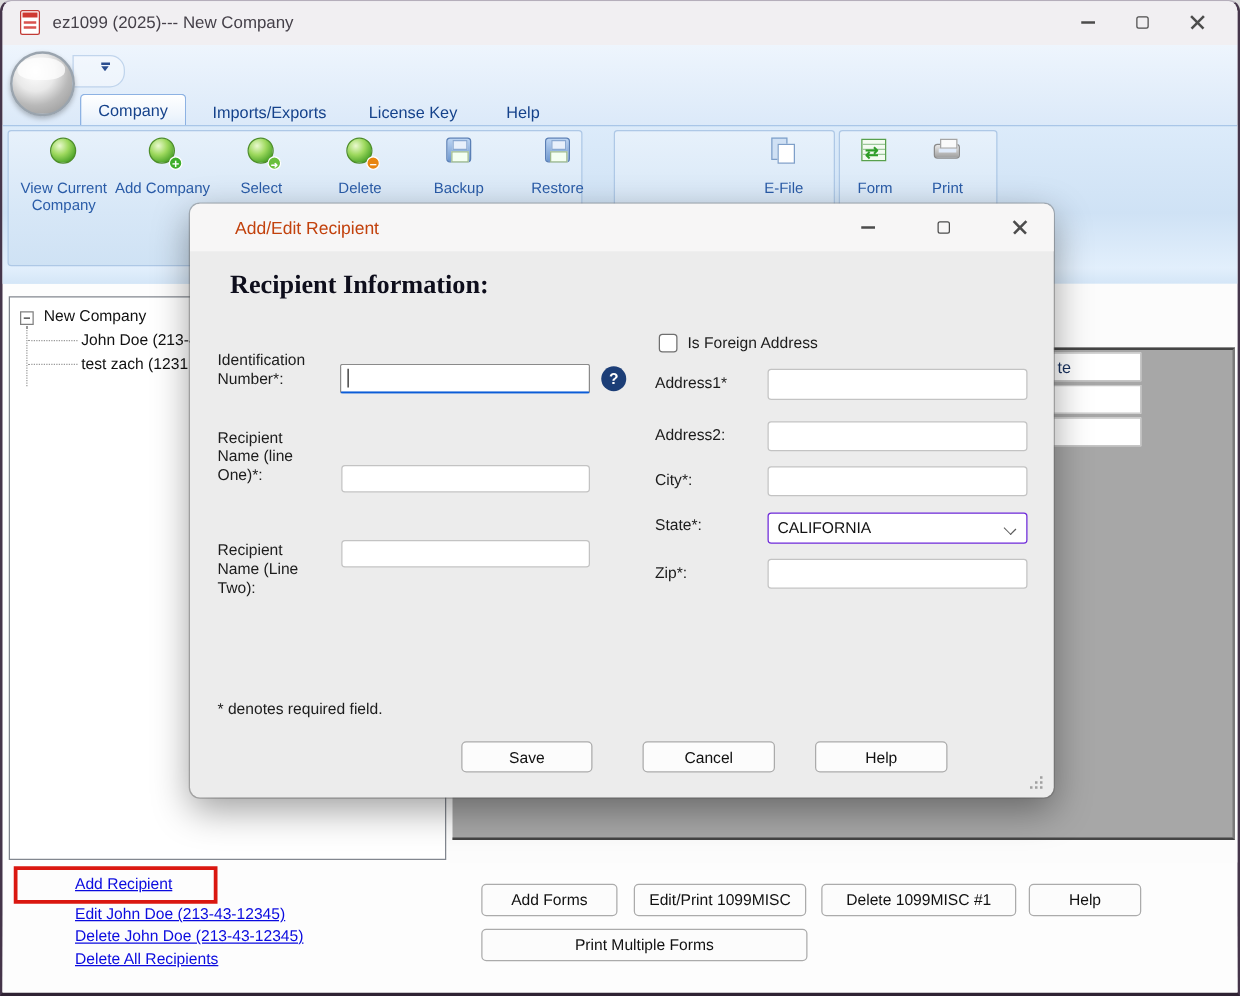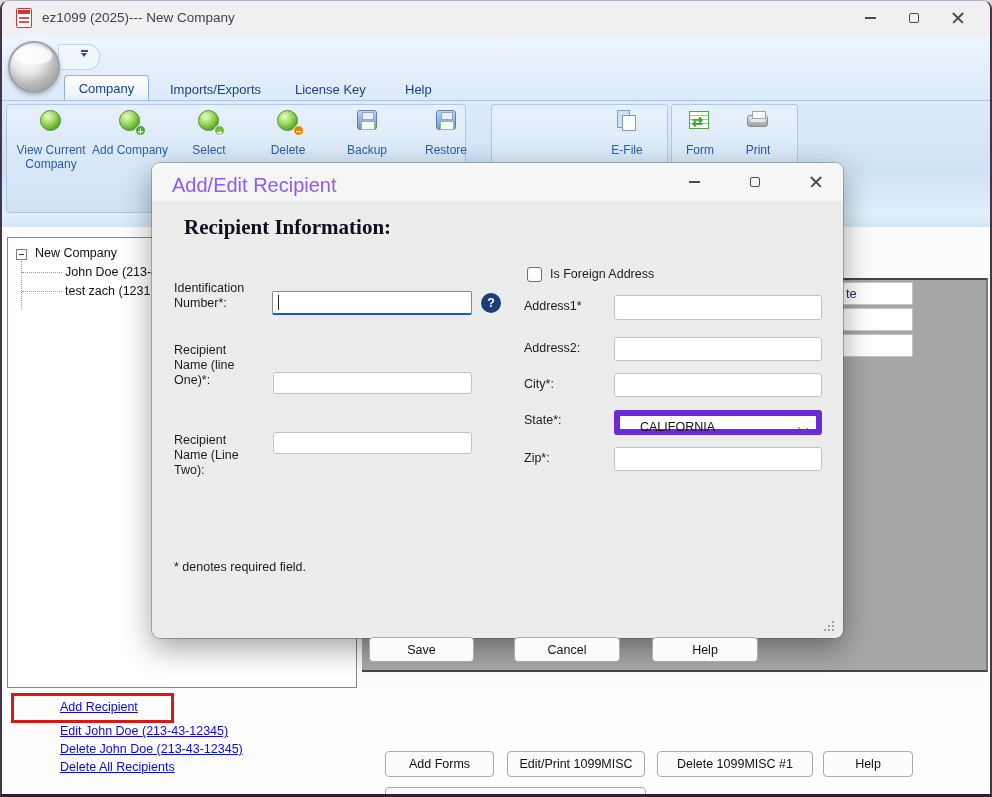--- a/index.html
+++ b/index.html
@@ -90,38 +90,38 @@
 
   .right-panel { left:357px; top:226px; width:631px; height:463px; background:#fcfcfc; }
   .grid-area { left:3px; top:51px; width:626px; height:394px; background:#a7a7a7;
     border-top:2px solid #454545; border-bottom:2px solid #454545; border-right:2px solid #7a7a7a; }
   .grid-cell { left:385px; width:166px; height:23px; background:#fff; border:1px solid #c6c6c6; font-size:13px; color:#17305d; padding:3px 0 0 98px; }
 
   
   .link { left:14px; font-size:12.5px; color:#0b0bdf; text-decoration:underline; white-space:nowrap; cursor:pointer;margin-left:44px; }
   .red-box { left:9px; top:692px; width:163px; height:30px; border:3px solid #da1710; }
   .btn { background:#fcfcfc; border:1px solid #ababab; border-radius:4px; font-size:12.5px; color:#111;
-    display:flex; align-items:center; justify-content:center; height:26px;margin-top:44px; }
+    display:flex; align-items:center; justify-content:center; height:26px; }
 
   
   .dialog { left:150px; top:162px; width:691px; height:475px; background:#ececec; border-radius:8px;
     box-shadow:0 10px 30px rgba(0,0,0,.38), 0 0 0 1px rgba(120,120,120,.45); z-index:50; }
   .dlg-titlebar { left:0; top:0; width:100%; height:38px; background:#f7f6f6; border-radius:8px 8px 0 0; }
-  .dlg-title { left:20px; top:11px; font-size:20px; color:#8b5cf6; }
+  .dlg-title { left:36px; top:11px; font-size:14px; color:#c2410c; }
   .dlg-btn { top:0; width:44px; height:38px; display:flex; align-items:center; justify-content:center; }
   .dlg-heading { left:32px; top:52px; font-family:"Liberation Serif", serif; font-weight:bold; font-size:21px; color:#0e0e1c; }
   .fld-label { font-size:12.5px; color:#1c1c1c; line-height:15px; }
   .txt { background:#fff; border:1px solid #c3c3c3; border-radius:3px; }
   .txt-focus { border:1px solid #8a8a8a; border-bottom:2.5px solid #0b5cd7; border-radius:2px; }
   .caret { left:5px; top:3px; width:1.3px; height:15px; background:#222; }
   .help-circle { width:20px; height:20px; border-radius:50%; background:#1c3e77; color:#fff;
     font-size:12.5px; font-weight:bold; text-align:center; line-height:20px; }
   .help-circle::after { content:"?"; }
   .checkbox { width:15px; height:15px; background:#fff; border:1px solid #6f6f6f; border-radius:3px; }
-  .select { background:#fff; border:6px solid #6d28d9; border-radius:3px; font-size:12.5px; color:#111; padding:4px 0 0 20px; }
+  .select { background:#fff; border:1px solid #6d28d9; border-radius:3px; font-size:12.5px; color:#111; padding:4px 0 0 7px; }
   .chevron { position:absolute; right:9px; top:8px; width:8px; height:8px; border-right:1.6px solid #5c5c5c; border-bottom:1.6px solid #5c5c5c; transform:rotate(45deg) scale(1,.8); }
   .grip { width:10px; height:10px; }
   .grip::after { content:""; position:absolute; right:0; bottom:0; width:2px; height:2px; background:#a0a0a0;
     box-shadow:-4px 0 #a0a0a0, -8px 0 #a0a0a0, 0 -4px #a0a0a0, -4px -4px #a0a0a0, 0 -8px #a0a0a0; }
 </style>
 </head>
 <body>
 
 <div class="window">
 

